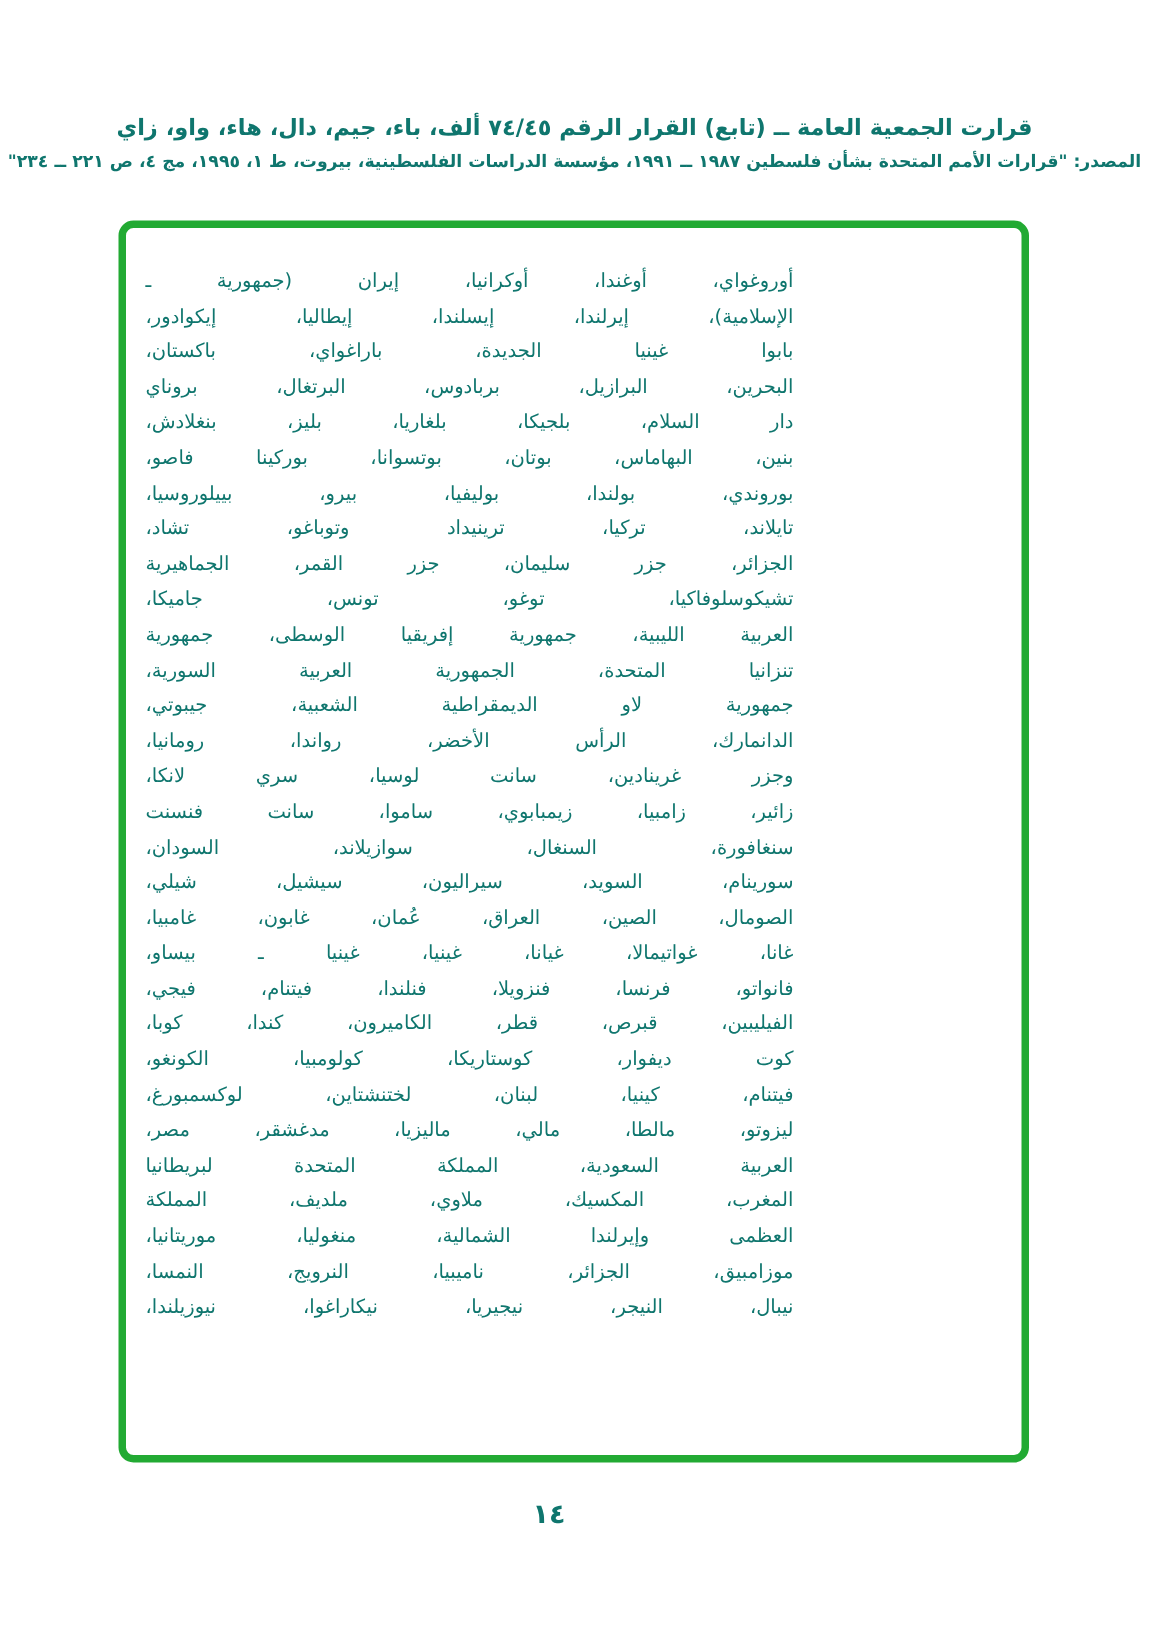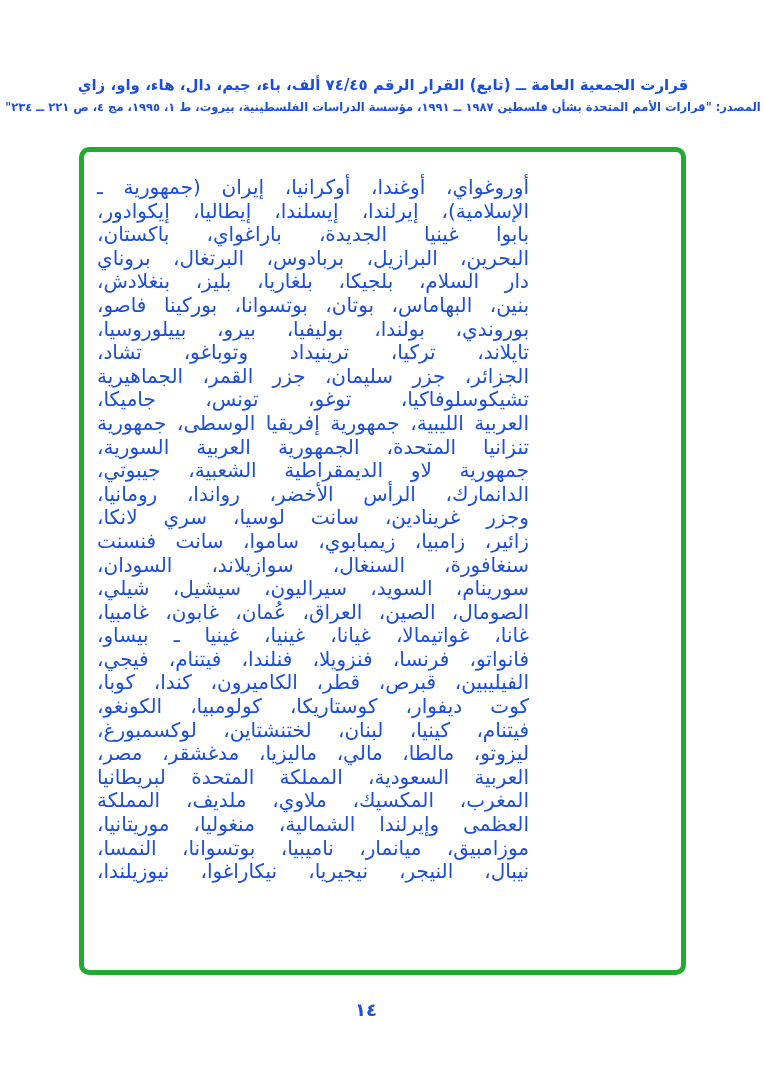--- a/index.html
+++ b/index.html
@@ -7,21 +7,21 @@
     padding: 0;
     background: #ffffff;
   }
   .page {
     position: relative;
     width: 766px;
     height: 1084px;
     background: #ffffff;
     overflow: hidden;
     font-family: "DejaVu Sans", sans-serif;
-    color: #1d4ed8;
+    color: #0f766e;
   }
   .header {
     position: absolute;
     top: 74px;
     left: 0;
     width: 766px;
     direction: rtl;
   }
   .title {
     text-align: center;
@@ -48,21 +48,21 @@
     background: #ffffff;
   }
   .text-block {
     position: absolute;
     top: 24px;
     left: 13px;
     width: 432px;
     direction: rtl;
   }
   .country-line {
-    font-size: 20px;
+    font-size: 13px;
     line-height: 23.6px;
     text-align: justify;
     text-align-last: justify;
     -moz-text-align-last: justify;
     word-spacing: 1px;
     white-space: normal;
   }
   .page-number {
     position: absolute;
     top: 999px;
@@ -107,20 +107,20 @@
         <div class="country-line">الصومال، الصين، العراق، عُمان، غابون، غامبيا،</div>
         <div class="country-line">غانا، غواتيمالا، غيانا، غينيا، غينيا ـ بيساو،</div>
         <div class="country-line">فانواتو، فرنسا، فنزويلا، فنلندا، فيتنام، فيجي،</div>
         <div class="country-line">الفيليبين، قبرص، قطر، الكاميرون، كندا، كوبا،</div>
         <div class="country-line">كوت ديفوار، كوستاريكا، كولومبيا، الكونغو،</div>
         <div class="country-line">فيتنام، كينيا، لبنان، لختنشتاين، لوكسمبورغ،</div>
         <div class="country-line">ليزوتو، مالطا، مالي، ماليزيا، مدغشقر، مصر،</div>
         <div class="country-line">العربية السعودية، المملكة المتحدة لبريطانيا</div>
         <div class="country-line">المغرب، المكسيك، ملاوي، ملديف، المملكة</div>
         <div class="country-line">العظمى وإيرلندا الشمالية، منغوليا، موريتانيا،</div>
-        <div class="country-line">موزامبيق، ميانمار، ناميبيا، بوتسوانا، النمسا،</div>
+        <div class="country-line">موزامبيق، الجزائر، ناميبيا، النرويج، النمسا،</div>
         <div class="country-line">نيبال، النيجر، نيجيريا، نيكاراغوا، نيوزيلندا،</div>
       </div>
   </div>
 
   <div class="page-number">١٤</div>
 
 </div>
 
 </body></html>

